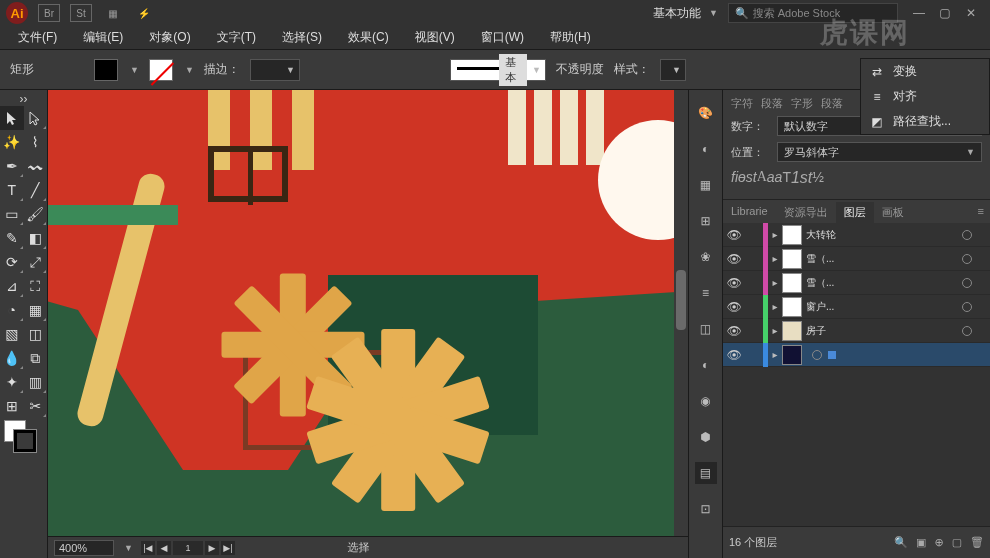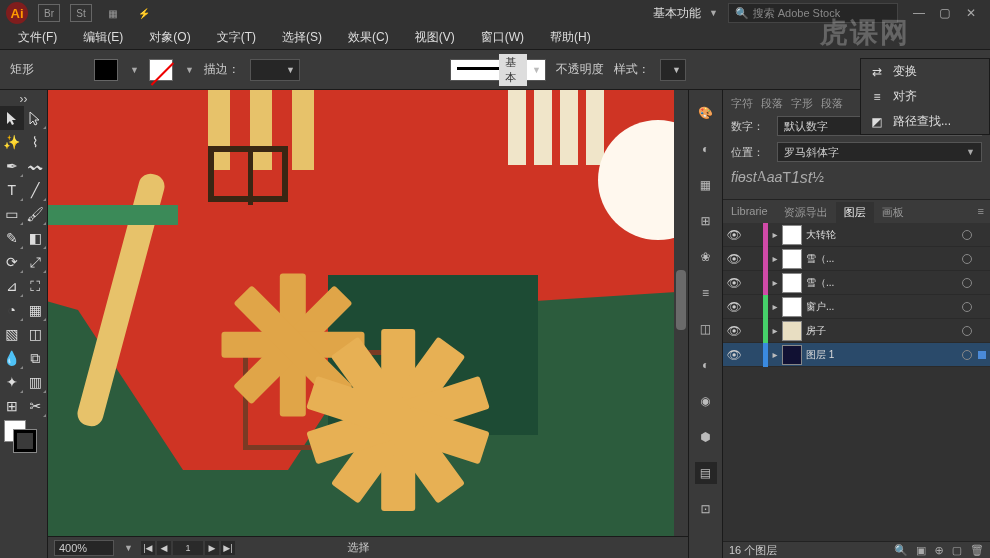--- a/index.html
+++ b/index.html
@@ -105,21 +105,21 @@
 .vis { width:22px; display:flex; justify-content:center;}
 .lock { width:18px;}
 .color-strip { width:5px; height:24px;}
 .disclosure { width:14px; color:#bbb; font-size:10px; display:flex; justify-content:center;}
 .thumb { width:20px;height:20px; background:#fff; border:1px solid #888; margin-right:4px; flex-shrink:0;}
 .l-name { flex:1; font-size:10px; color:#ddd; overflow:hidden; white-space:nowrap; text-overflow:ellipsis;}
 .target { width:22px; display:flex; justify-content:center;}
 .ring { width:10px;height:10px;border:1px solid #888;border-radius:50%;}
 .sel-ind { width:12px;}
 .sel-box { width:8px; height:8px; background:#4a8ad8;}
-.layer-footer{ height:17px; border-top:1px solid #222; display:flex; align-items:center; padding:0 6px; gap:10px; font-size:11px;}
+.layer-footer{ height:32px; border-top:1px solid #222; display:flex; align-items:center; padding:0 6px; gap:10px; font-size:11px;}
 .layer-footer .icons { margin-left:auto; display:flex; gap:8px; color:#aaa;}
 
 
 .submenu { position:absolute; right:0; top:58px; width:130px; background:#3a3a3a; border:1px solid #1a1a1a; z-index:50;}
 .submenu-item { display:flex; align-items:center; gap:8px; padding:4px 8px; font-size:12px; color:#ddd;}
 .submenu-ic { width:16px;height:16px; display:flex; align-items:center; justify-content:center;}
 .watermark { position:absolute; right:80px; top:14px; font-size:28px; color:rgba(255,255,255,0.25); font-weight:bold; letter-spacing:2px; pointer-events:none;}
 </style>
 </head>
 <body>
@@ -415,21 +415,20 @@
             <div class="ring"></div>
           </div>
           <div class="sel-ind"></div>
         </div>
         <div class="layer-row sel">
           <div class="vis">👁</div>
           <div class="lock"></div>
           <div class="color-strip" style="background:#3a8ae0"></div>
           <div class="disclosure">▸</div>
           <div class="thumb" style="background:#113"></div>
-          <div class="l-name">图层 1</div>
           <div class="target">
             <div class="ring"></div>
           </div>
           <div class="sel-ind">
             <div class="sel-box"></div>
           </div>
         </div>
       </div>
     <div class="layer-footer">
       <span>16 个图层</span>

